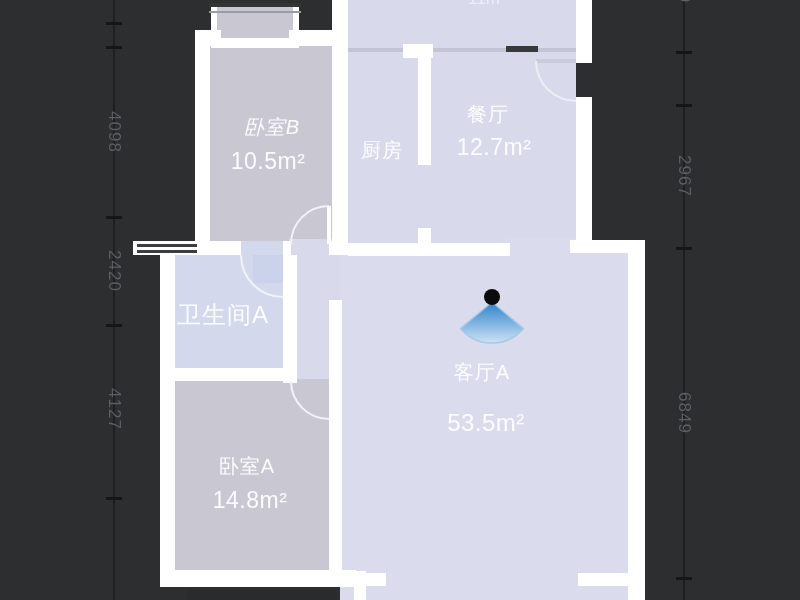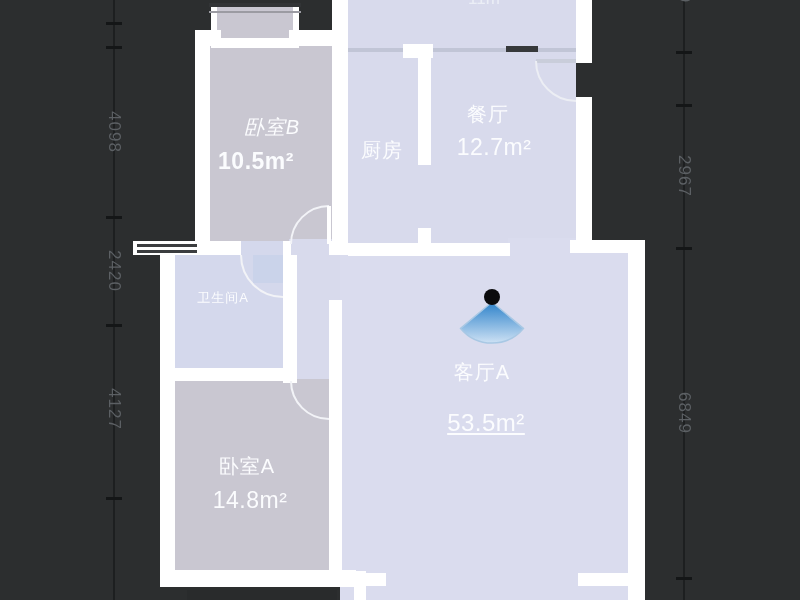--- a/index.html
+++ b/index.html
@@ -90,29 +90,29 @@
     <path d="M536 61 L576 61" fill="none" stroke="#c9cdda" stroke-width="4"></path>
     <path d="M536 61 A40 40 0 0 0 576 101" fill="none" stroke="#eceef4" stroke-width="2"></path>
 
     <g style="pointer-events:auto;cursor:pointer;">
       <path d="M492 302 L460.6 328.4 A41 41 0 0 0 523.4 328.4 Z" fill="url(#fanG)" stroke="#a8c8e4" stroke-width="1.5"></path>
       <circle cx="492" cy="297" r="8" fill="#0b0b0d"></circle>
     </g>
   </svg>
 
   <div class="label room-name" style="left:272px;top:127px;font-style:italic;">卧室B</div>
-  <div class="label room-area" style="left:256px;top:161px;font-weight:bold;">10.5m²</div>
+  <div class="label room-area" style="left:268px;top:161px;">10.5m²</div>
   <div class="label room-name" style="left:382px;top:150px;">厨房</div>
   <div class="label room-name" style="left:488px;top:114px;">餐厅</div>
   <div class="label room-area" style="left:494px;top:147px;">12.7m²</div>
-  <div class="label room-name" style="left:223px;top:297px;font-size:13px;">卫生间A</div>
+  <div class="label room-name" style="left:223px;top:315px;font-size:24px;">卫生间A</div>
   <div class="label room-name" style="left:247px;top:466px;">卧室A</div>
   <div class="label room-area" style="left:250px;top:500px;">14.8m²</div>
   <div class="label room-name" style="left:482px;top:372px;">客厅A</div>
-  <div class="label room-area" style="left:486px;top:423px;font-size:24px;text-decoration:underline;">53.5m²</div>
+  <div class="label room-area" style="left:486px;top:423px;font-size:24px;">53.5m²</div>
 
   <div style="position:absolute;left:468px;top:-11px;color:#eef1f8;font-size:17px;opacity:.9;">11m</div>
 
   <div class="dimline" style="left:113px;"></div>
   <div class="tick" style="left:106px;top:22px;"></div>
   <div class="tick" style="left:106px;top:46px;"></div>
   <div class="tick" style="left:106px;top:216px;"></div>
   <div class="tick" style="left:106px;top:324px;"></div>
   <div class="tick" style="left:106px;top:497px;"></div>
   <div class="dim" style="left:114px;top:132px;">4098</div>

